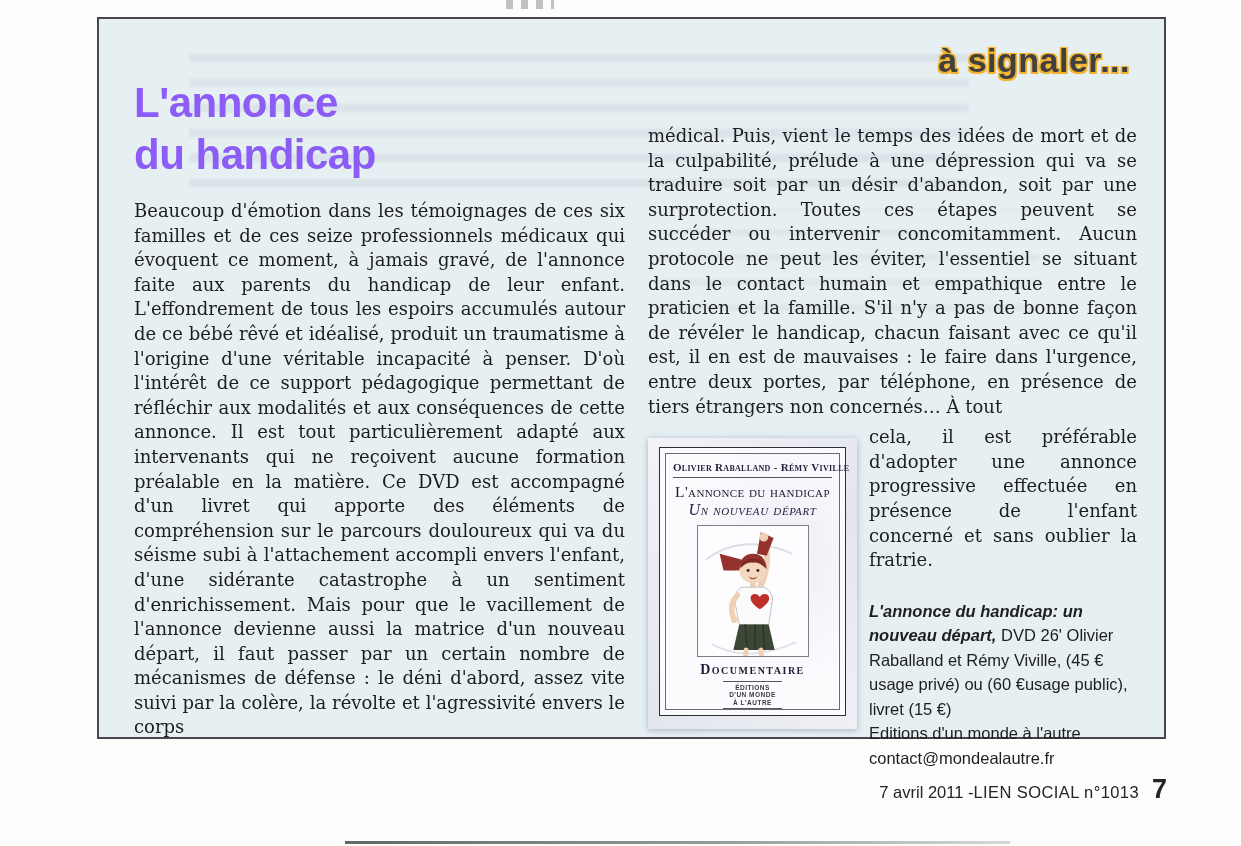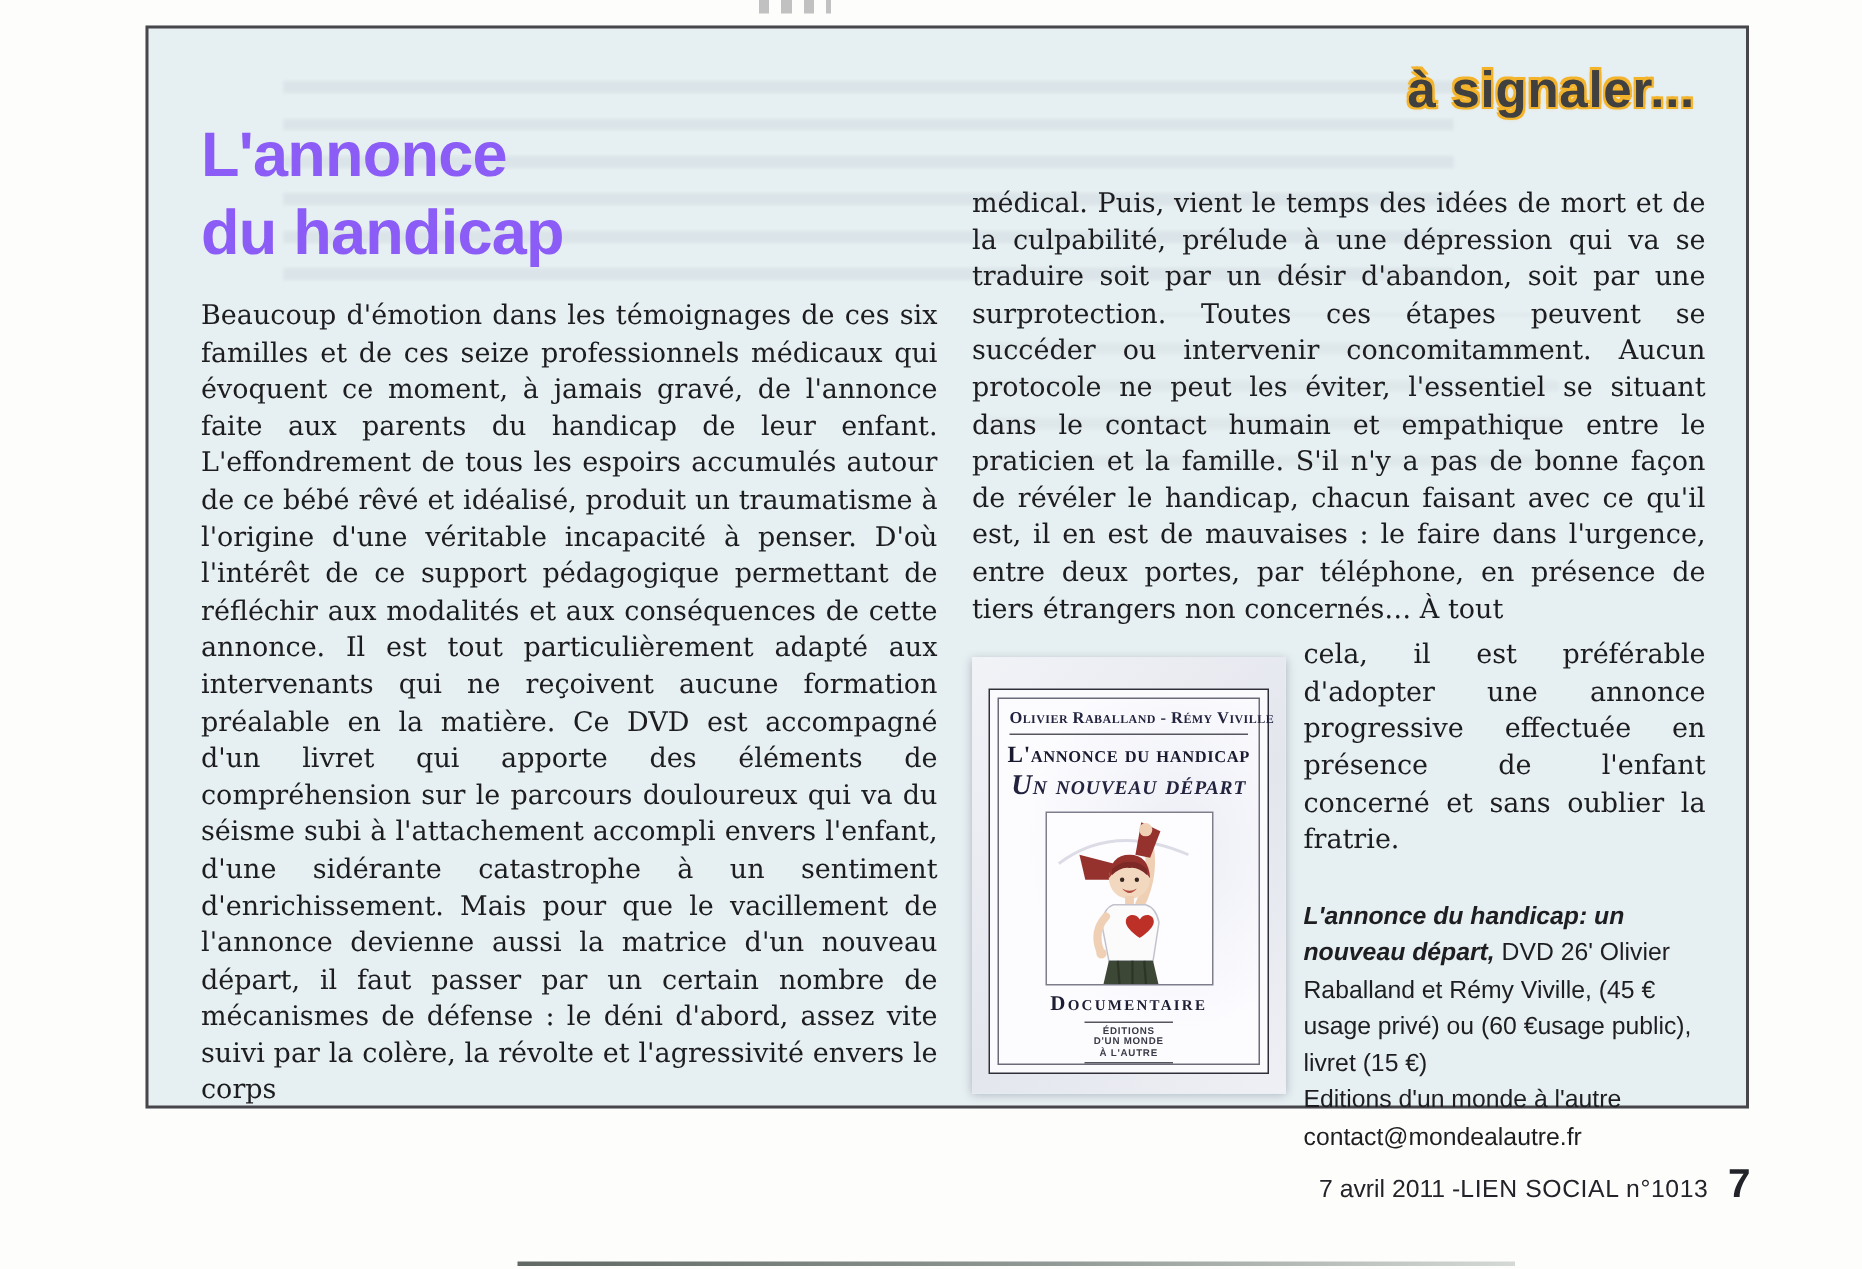--- a/index.html
+++ b/index.html
@@ -87,21 +87,21 @@
     left: 549px; top: 105px;
     width: 489px;
   }
   .media-row { display: flex; margin-top: 6px; }
   
   .dvd-photo {
     flex: 0 0 auto;
     width: 209px; height: 291px;
     margin-top: 13px;
     background: linear-gradient(135deg, #f2f3f7 0%, #e4e6ee 55%, #eef0f5 100%);
-    padding: 21px 11px 13px 11px;
+    padding: 9px 11px 13px 11px;
     box-shadow: 0 1px 6px rgba(100,105,125,0.45);
   }
   .dvd-cover {
     width: 100%; height: 100%;
     background: #fbfbfe;
     border: 1.5px solid #2f2f3a;
     padding: 5px;
   }
   .dvd-frame {
     width: 100%; height: 100%;
@@ -124,31 +124,31 @@
     white-space: nowrap;
     border-bottom: 1px solid #55555f;
     padding-bottom: 4px;
     width: 92%;
     text-align: center;
   }
   .dvd-title {
     margin-top: 5px;
     font-family: "Liberation Serif", serif;
     font-variant: small-caps;
-    font-weight: bold;
+    font-weight: normal;
     font-size: 15.5px;
     letter-spacing: 0.4px;
     color: #191930;
   }
   .dvd-subtitle {
     font-family: "Liberation Serif", serif;
     font-variant: small-caps;
     font-style: italic;
-    font-weight: bold;
-    font-size: 19px;
+    font-weight: normal;
+    font-size: 16px;
     letter-spacing: 0.6px;
     color: #23233f;
   }
   .dvd-illustration {
     margin-top: 6px;
     width: 112px; height: 148px;
     border: 1px solid #7d7d8c;
     background: #fdfdff;
     overflow: hidden;
   }

